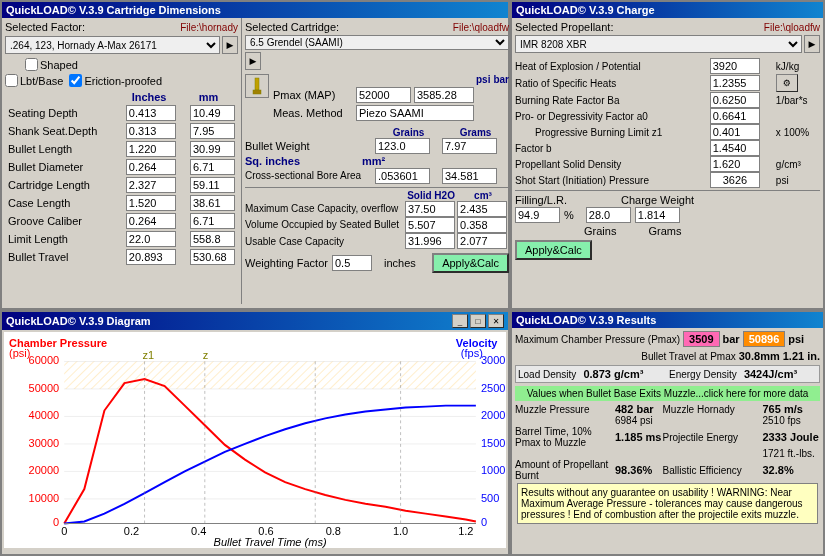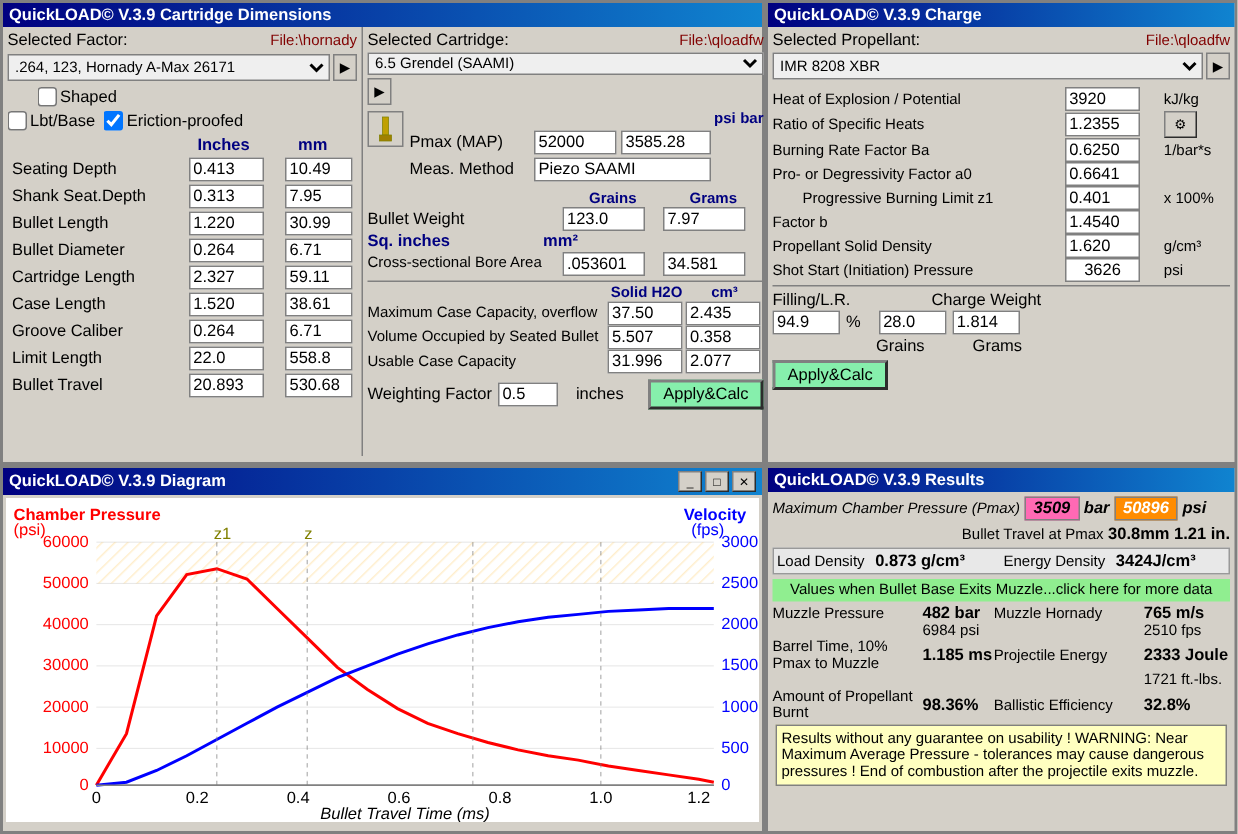--- a/index.html
+++ b/index.html
@@ -415,21 +415,21 @@
       </svg>
     </div>
   </div>
 
   <div class="panel results-panel">
     <div class="panel-title">
       <span>QuickLOAD© V.3.9 Results</span>
     </div>
     <div style="padding: 3px;">
 
-      <div style="display:flex; align-items:center; gap:3px; margin-bottom:3px; flex-wrap:wrap;font-style:italic;">
+      <div style="display:flex; align-items:center; gap:3px; margin-bottom:3px; flex-wrap:wrap;">
         <span style="font-size:10px;">Maximum Chamber Pressure (Pmax)</span>
         <span style="background:#ff69b4; padding:1px 5px; font-weight:bold; border:1px solid #808080;">3509</span>
         <span style="font-weight:bold;">bar</span>
         <span style="background:#ff8c00; color:white; padding:1px 5px; font-weight:bold; border:1px solid #808080;">50896</span>
         <span style="font-weight:bold;">psi</span>
       </div>
 
       <div style="display:flex; align-items:center; gap:3px; margin-bottom:3px; justify-content:flex-end;">
         <span style="font-size:10px;">Bullet Travel at Pmax</span>
         <span style="font-weight:bold;">30.8mm</span>

